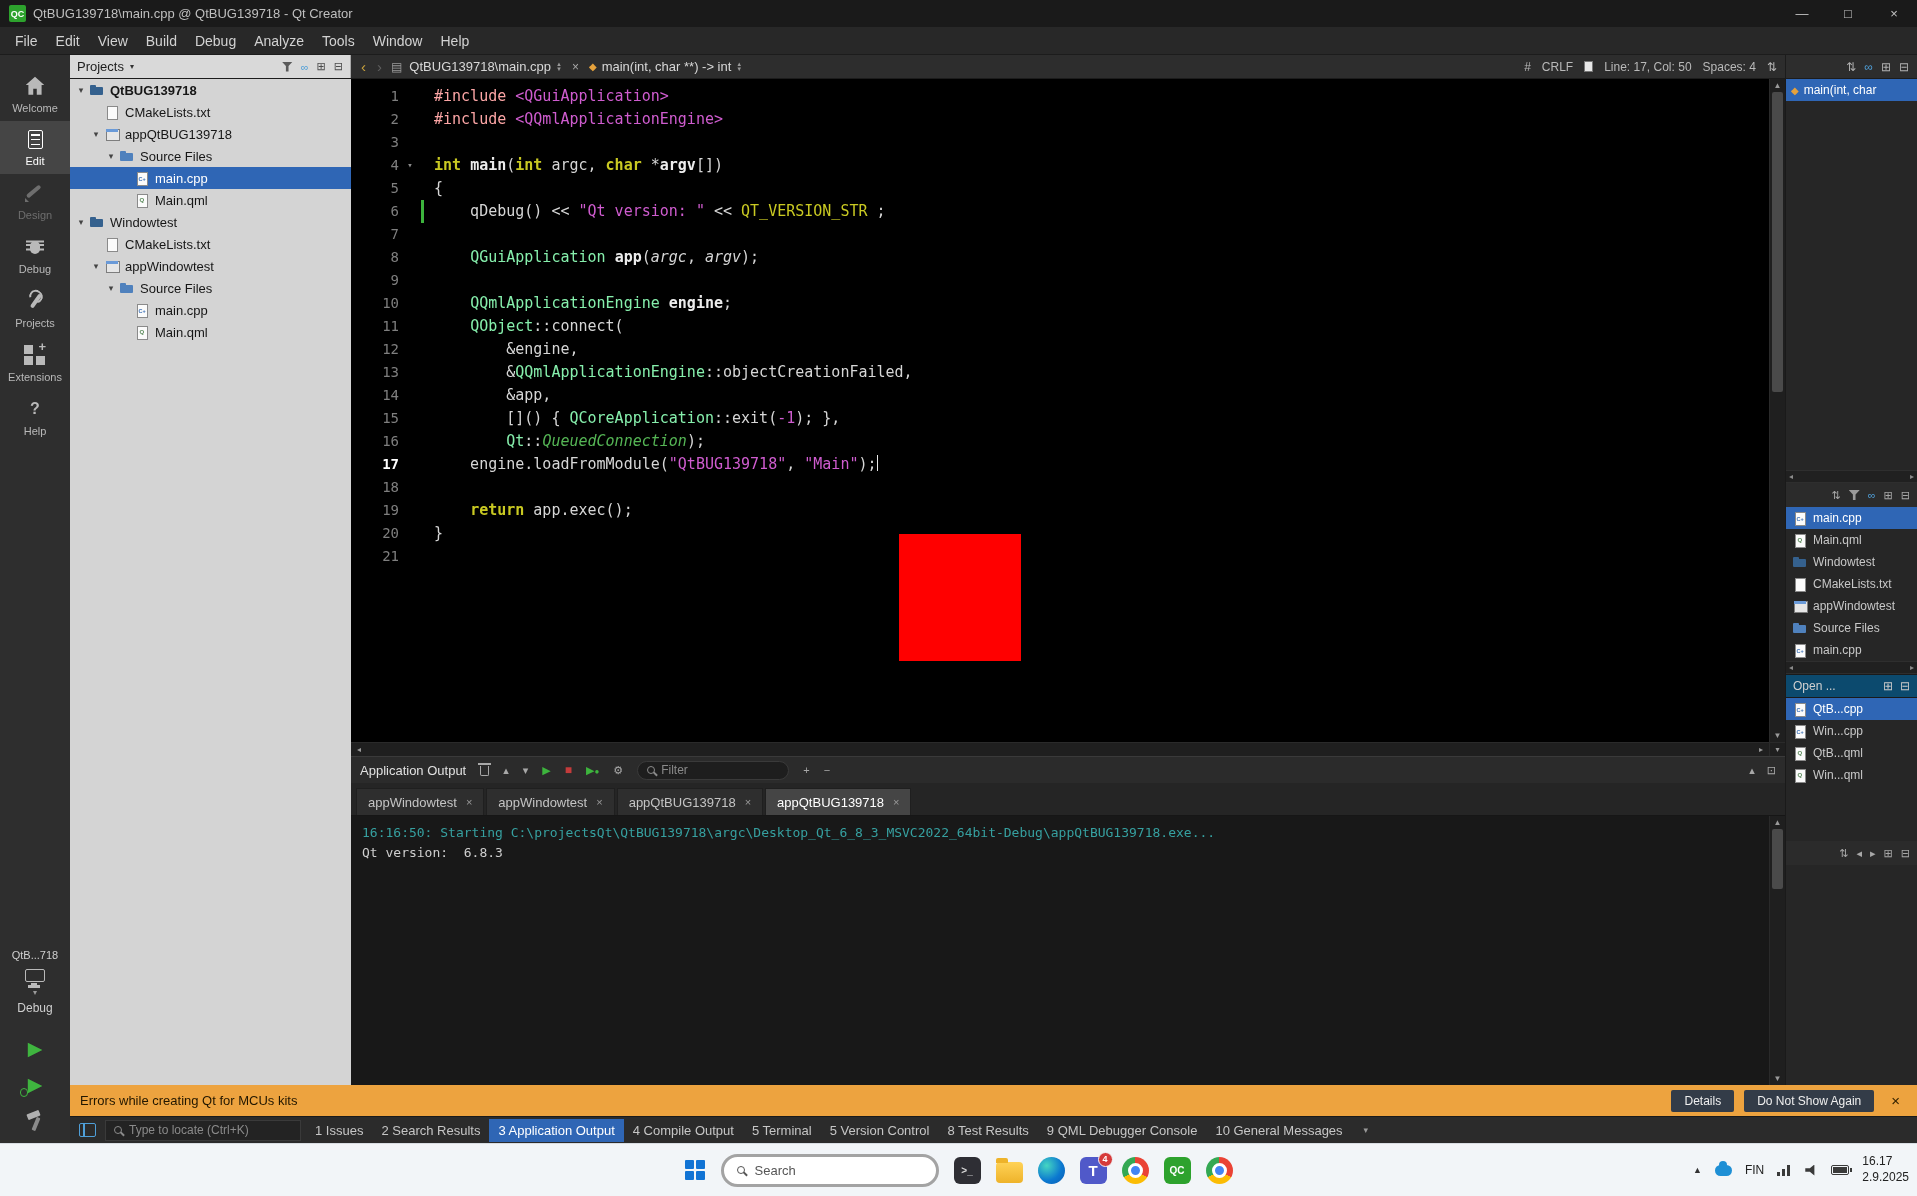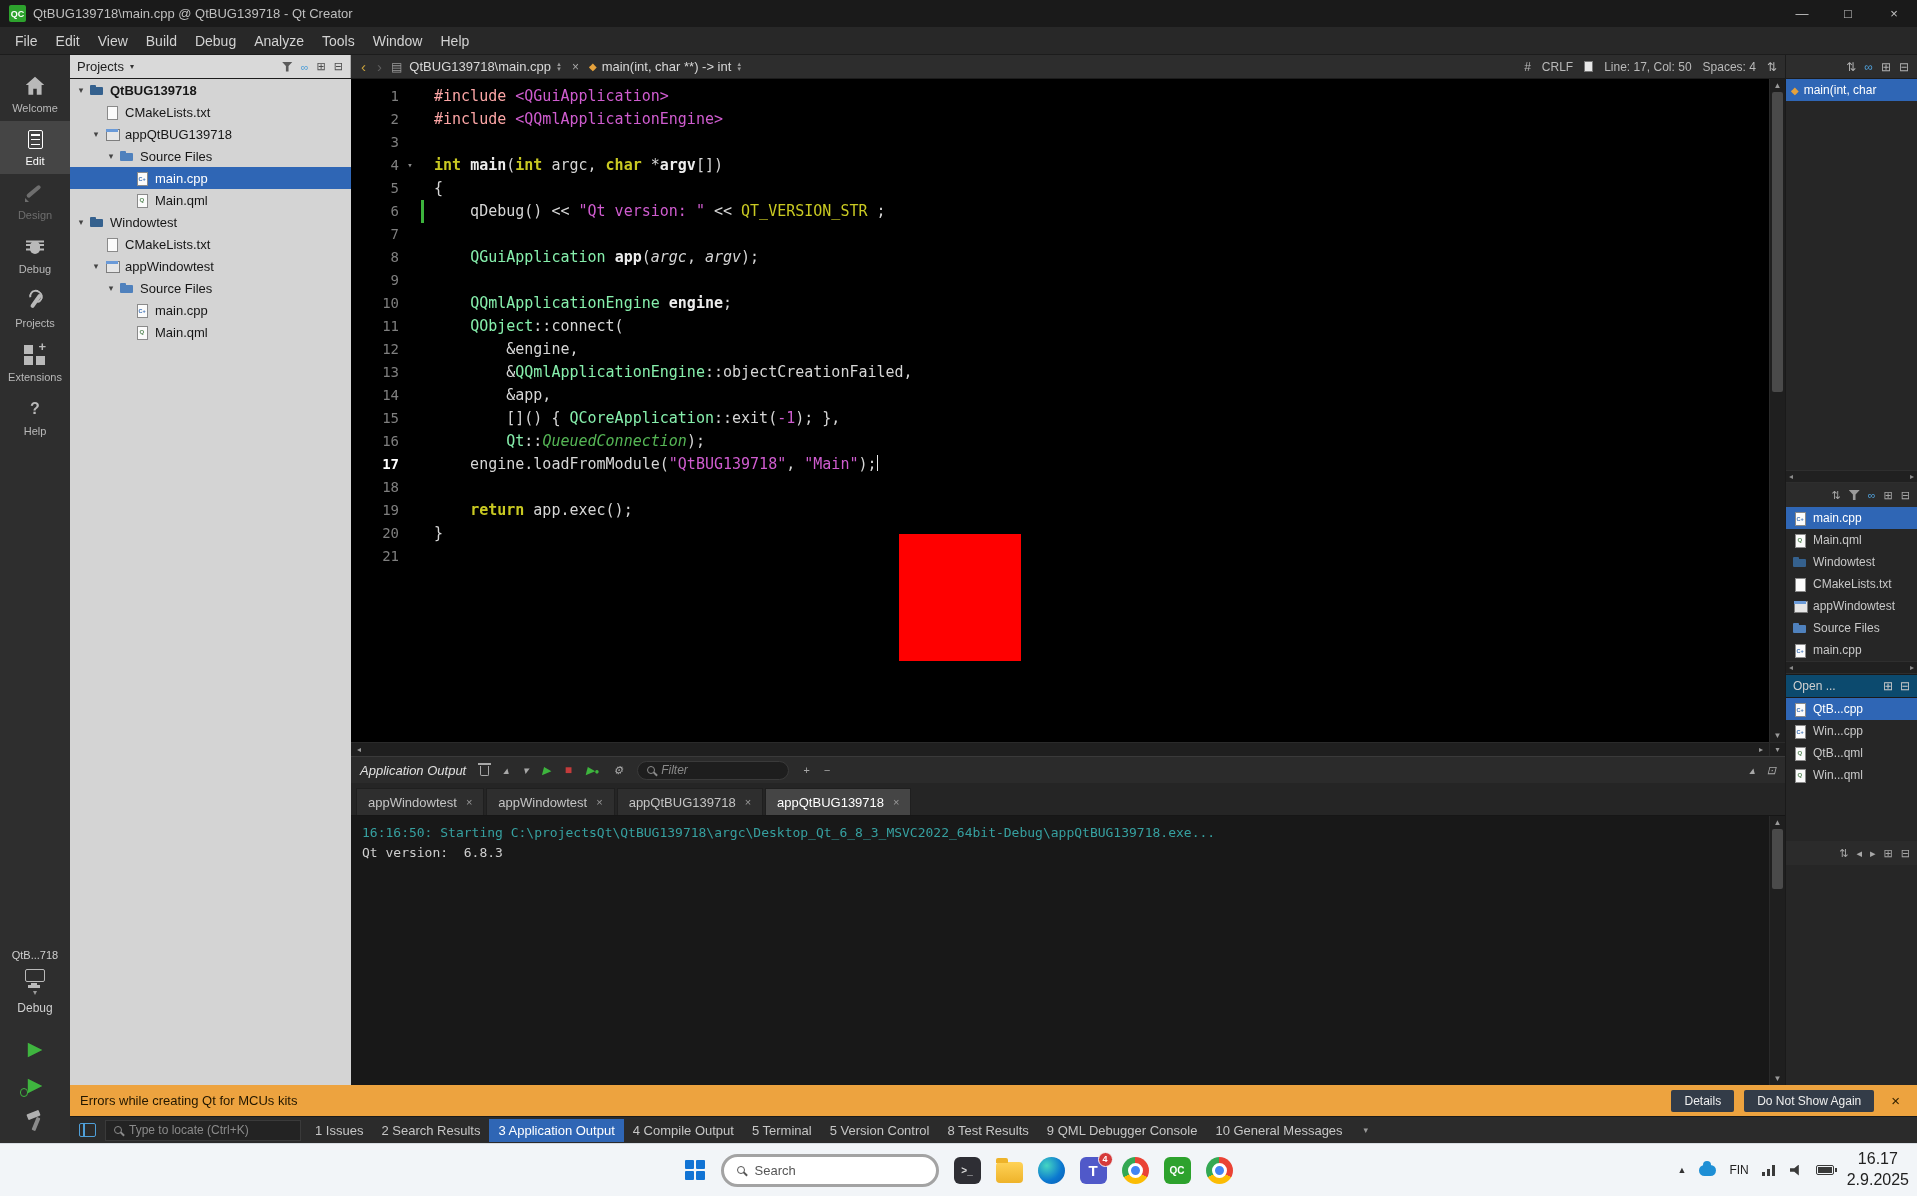--- a/index.html
+++ b/index.html
@@ -135,21 +135,21 @@
   .vs-thumb { position:absolute; left:2px; right:2px; top:0; height:300px; background:#4a4a4a; border-radius:2px; }
   .hscroll { height:14px; flex:0 0 auto; background:#1f1f1f; border-top:1px solid #2a2a2a; display:flex; align-items:center; color:#9a9a9a; font-size:8px; }
   .hs-arrow { width:16px; text-align:center; }
   .hs-track { flex:1; }
   .hs-corner { width:16px; text-align:center; border-left:1px solid #2a2a2a; height:100%; display:flex; align-items:center; justify-content:center; }
 
   .qml-window { position:absolute; left:899px; top:534px; width:122px; height:127px; z-index:6; }
 
   
   .output-pane { height:329px; flex:0 0 auto; display:flex; flex-direction:column; background:#1c1c1c; border-top:1px solid #3a3a3a; }
-  .op-header { height:26px; flex:0 0 auto; display:flex; align-items:center; gap:14px; padding:0 9px; background:#2b2b2b;font-style:italic; }
+  .op-header { height:26px; flex:0 0 auto; display:flex; align-items:center; gap:14px; padding:0 9px; background:#2b2b2b; }
   .op-title { font-size:13px; color:#e0e0e0; white-space:nowrap; }
   .op-ic { color:#a8a8a8; font-size:11px; }
   .op-play { color:#3db43d; font-size:11px; }
   .op-stop { color:#c43b3b; font-size:12px; }
   .trash-ic { width:9px; height:10px; border:1.2px solid #a8a8a8; border-top:none; border-radius:0 0 2px 2px; position:relative; margin-top:2px; }
   .trash-ic::before { content:""; position:absolute; top:-3px; left:-3px; right:-3px; height:1.5px; background:#a8a8a8; }
   .mag-ic { width:8px; height:8px; border:1.5px solid #8a8a8a; border-radius:50%; position:relative; flex:0 0 auto; }
   .mag-ic::after { content:""; position:absolute; width:5px; height:1.5px; background:#8a8a8a; transform:rotate(45deg); right:-4px; bottom:-1px; }
   .filter-box { display:flex; align-items:center; gap:6px; background:#1e1e1e; border:1px solid #3a3a3a; border-radius:10px; height:19px; padding:0 9px; width:152px; }
   .filter-text { font-size:12px; color:#8a8a8a; }
@@ -221,21 +221,21 @@
   .tray-cloud::before { content:""; position:absolute; left:4px; top:-4px; width:8px; height:8px; background:#1e8fd5; border-radius:50%; }
   .tray-lang { font-size:12px; }
   .tray-net { width:15px; height:11px;
        background:linear-gradient(#3a3a3a,#3a3a3a) 0 100%/3px 4px no-repeat,
                   linear-gradient(#3a3a3a,#3a3a3a) 5px 100%/3px 7px no-repeat,
                   linear-gradient(#3a3a3a,#3a3a3a) 10px 100%/3px 11px no-repeat; }
   .tray-vol { width:13px; height:11px; background:#3a3a3a; clip-path:polygon(0 35%,35% 35%,70% 0,70% 100%,35% 65%,0 65%); }
   .tray-batt { width:18px; height:10px; border:1.5px solid #3a3a3a; border-radius:2px; position:relative; }
   .tray-batt::before { content:""; position:absolute; inset:1px; background:#3a3a3a; }
   .tray-batt::after { content:""; position:absolute; right:-4px; top:2px; width:2px; height:4px; background:#3a3a3a; }
-  .tray-time { font-size:16px; text-align:center; line-height:1.3; }
+  .tray-time { font-size:12px; text-align:left; line-height:1.3; }
 </style>
 </head>
 <body>
 
 <div class="app">
 
   <div class="titlebar">
     <div class="qc-badge">QC</div>
     <div class="win-title">QtBUG139718\main.cpp @ QtBUG139718 - Qt Creator</div>
     <div class="win-controls">

